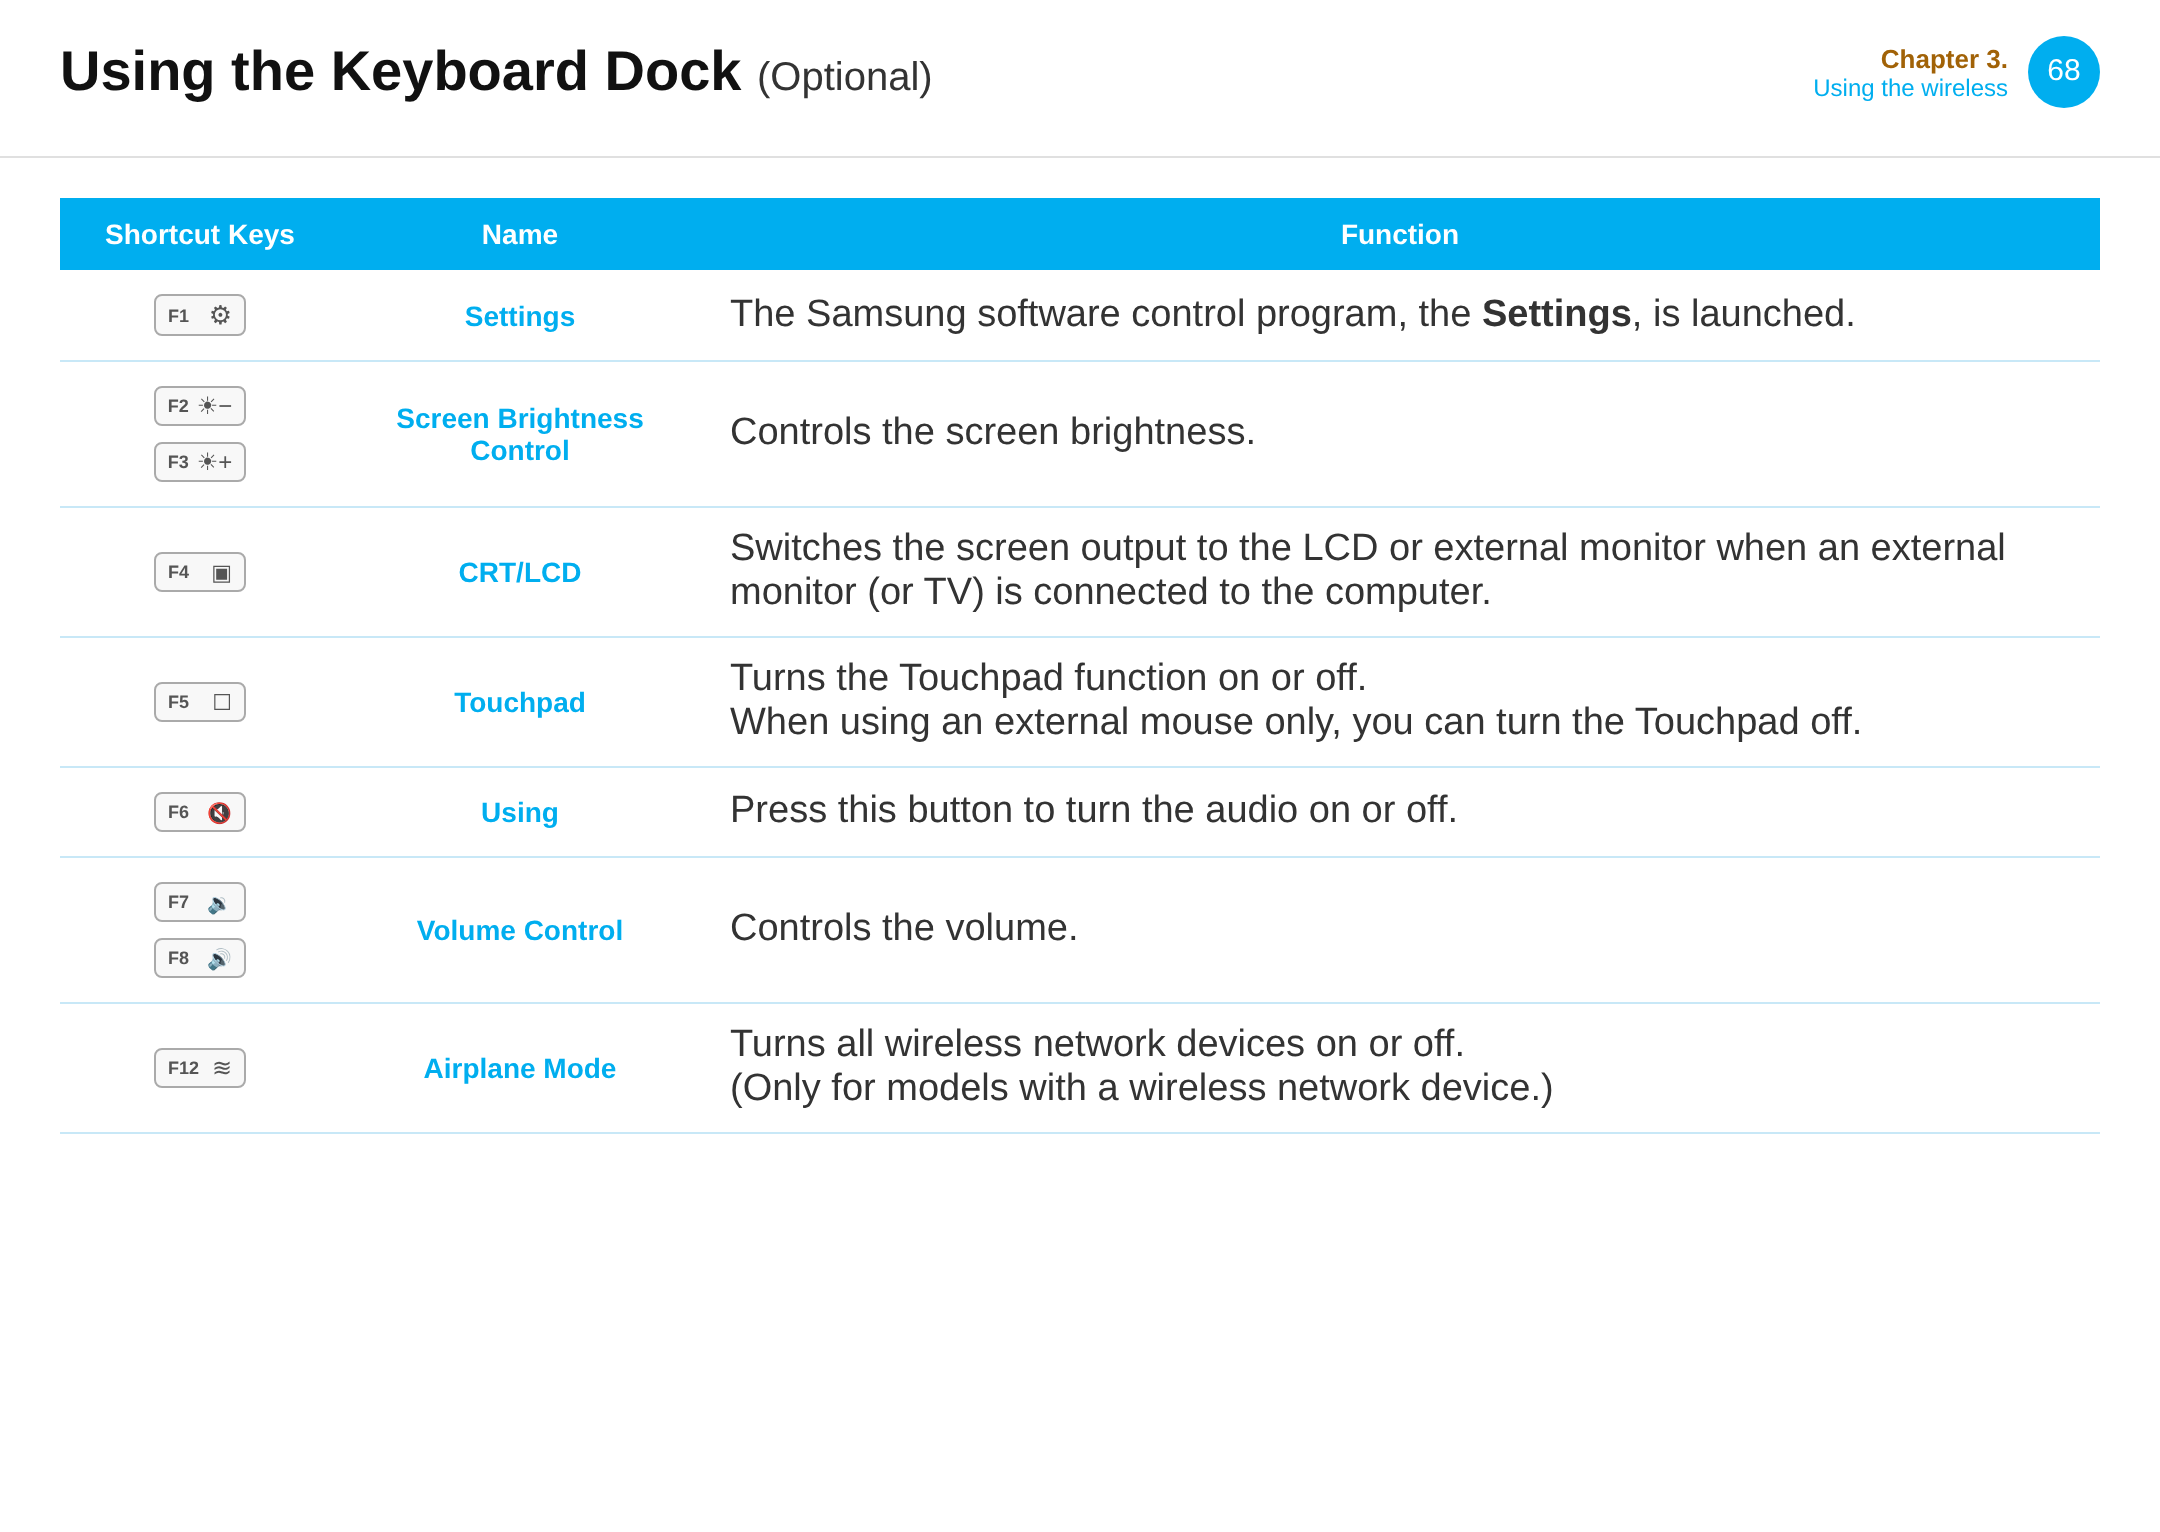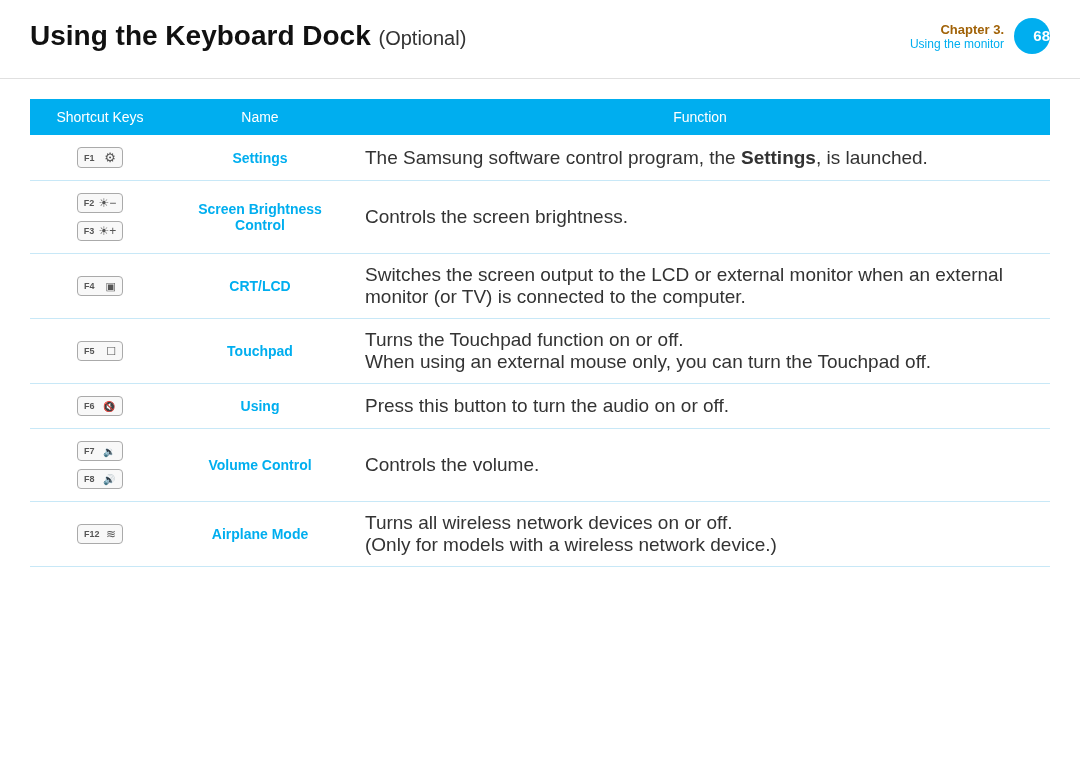--- a/index.html
+++ b/index.html
@@ -53,23 +53,23 @@
       display: block;
     }
     .page-number-badge {
       display: inline-block;
       background: #00aeef;
       color: #fff;
       border-radius: 50%;
       width: 36px;
       height: 36px;
       line-height: 36px;
-      text-align: right;
+      text-align: center;
       font-size: 15px;
-      font-weight: bold;
+      font-weight: normal;
       margin-left: 10px;
       vertical-align: middle;
     }
     .chapter-right {
       display: flex;
       align-items: center;
     }
 
     
     .main-content {
@@ -79,21 +79,21 @@
       width: 100%;
       border-collapse: collapse;
     }
     thead tr {
       background: #00aeef;
       color: #fff;
     }
     thead th {
       padding: 10px 15px;
       font-size: 14px;
-      font-weight: normal;
+      font-weight: bold;
       text-align: center;
     }
     thead th:first-child {
       width: 140px;
     }
     thead th:nth-child(2) {
       width: 180px;
       text-align: center;
     }
     thead th:nth-child(3) {
@@ -170,21 +170,21 @@
 <body>
 
 <div class="page-header">
   <div class="page-title">
     <strong>Using the Keyboard Dock</strong>
     <span class="optional">(Optional)</span>
   </div>
   <div class="chapter-right">
     <div class="chapter-info">
       <span class="chapter-label">Chapter 3.</span>
-      <span class="chapter-sub">Using the monitor</span>
+      <span class="chapter-sub">Using the wireless</span>
     </div>
     <div class="page-number-badge">68</div>
   </div>
 </div>
 
 <div class="main-content">
   <table>
     <thead>
       <tr>
         <th>Shortcut Keys</th>

